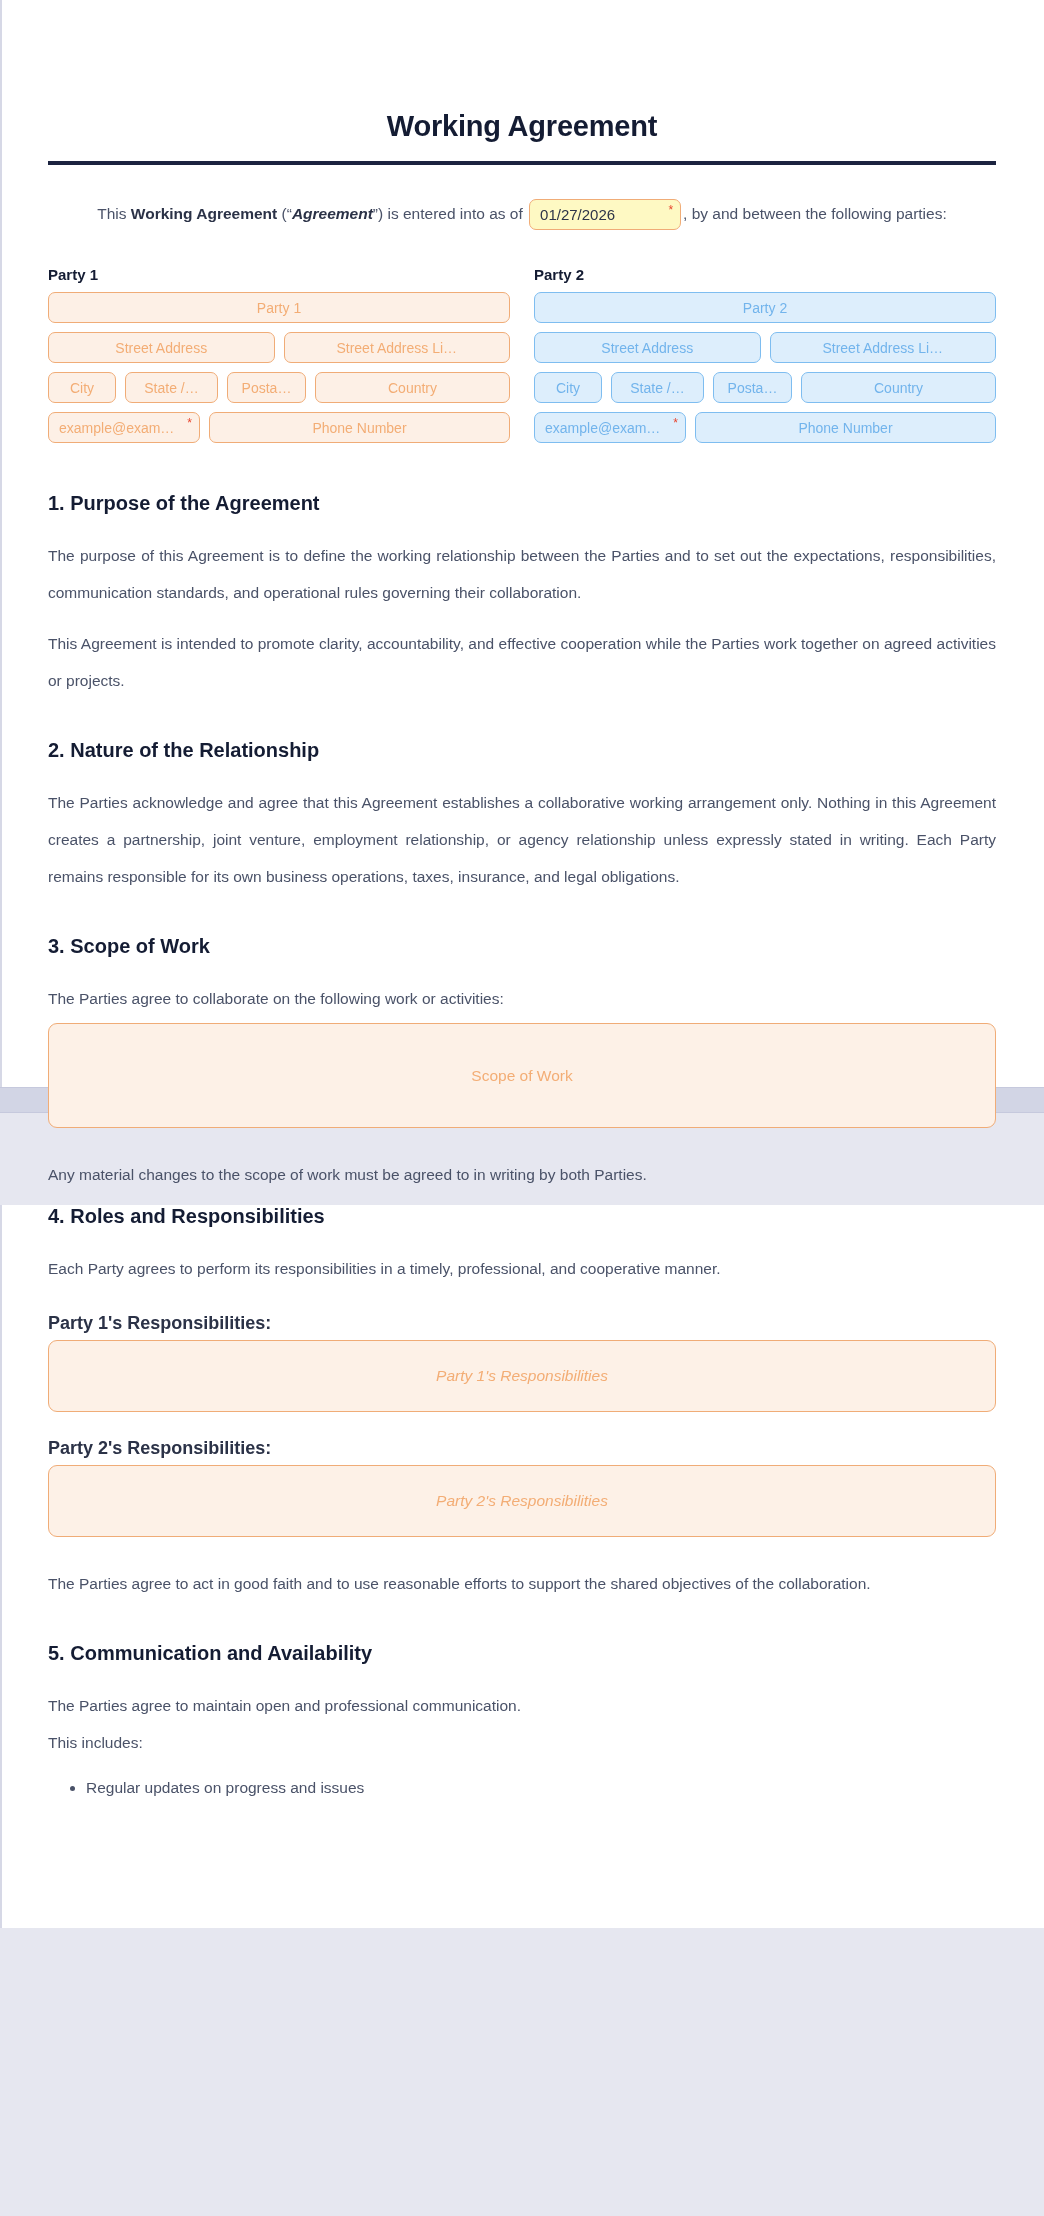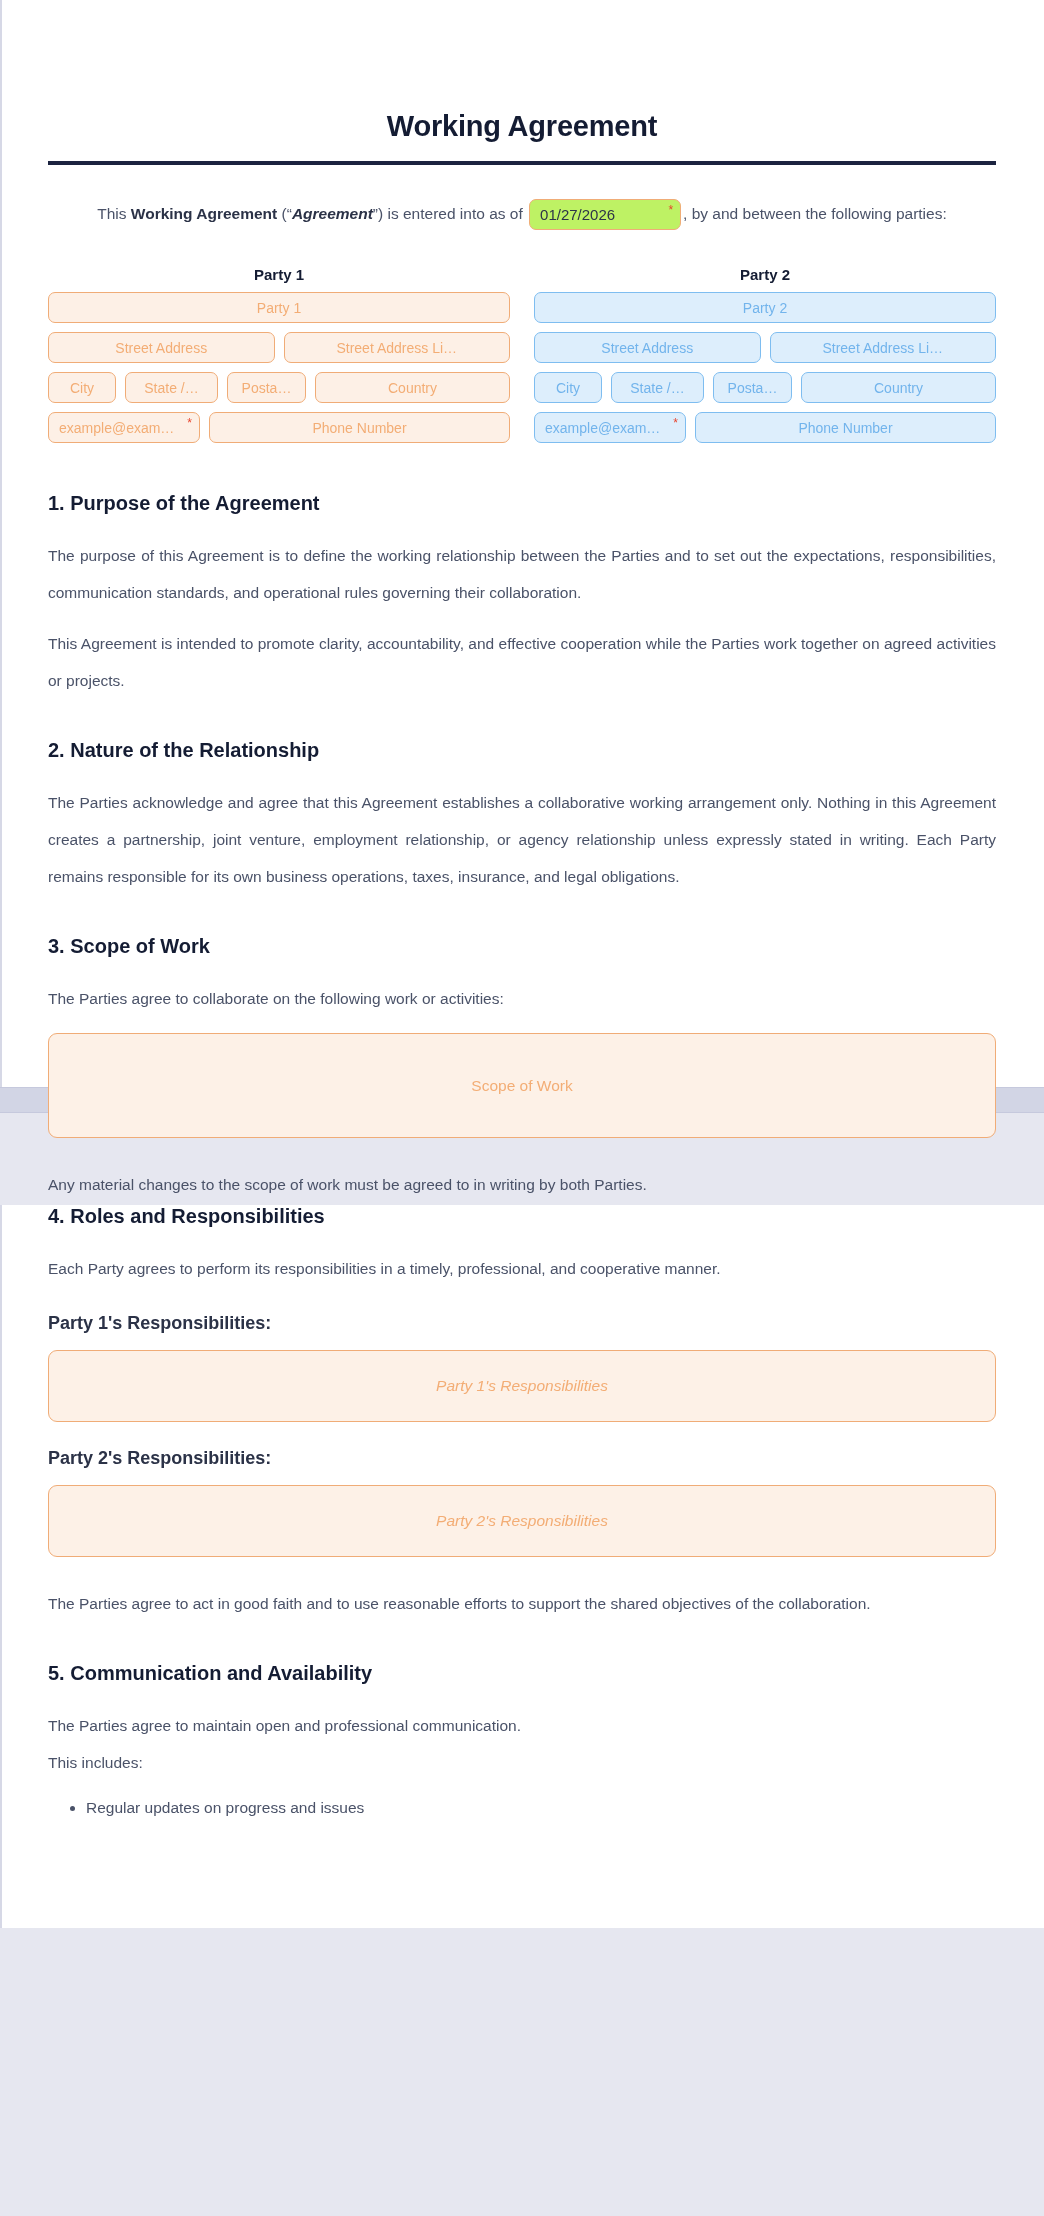--- a/index.html
+++ b/index.html
@@ -82,21 +82,21 @@
     color: #2b3247;
     margin: 26px 0 6px 0;
   }
 
   
   .parties {
     display: flex;
     gap: 24px;
     margin-top: 34px;
   }
-  .party-col { flex: 1 1 0; min-width: 0; text-align: center; }
+  .party-col { flex: 1 1 0; min-width: 0; }
   .party-head {
     font-size: 15px;
     font-weight: bold;
     color: #141c33;
     margin-bottom: 9px;
   }
   .field-row {
     display: flex;
     gap: 9px;
     margin-bottom: 9px;
@@ -134,39 +134,39 @@
     line-height: 1;
   }
 
   .date-field {
     display: inline-flex;
     align-items: center;
     position: relative;
     width: 152px;
     height: 31px;
     border: 1px solid #f0ac77;
-    background: #bef264;
+    background: #fef9c3;
     border-radius: 7px;
     padding: 0 10px;
     font-size: 15px;
     color: #2d3448;
     vertical-align: middle;
     margin: 0 2px;
   }
 
   .textarea-box {
     border: 1px solid #f0ac77;
     background: #fdf1e7;
     border-radius: 9px;
     display: flex;
     align-items: center;
     justify-content: center;
     color: #f3ad75;
     font-size: 15.5px;
-    margin-top: 16px;
+    margin-top: 6px;
   }
   .ta-scope { height: 105px; }
   .ta-resp  { height: 72px; font-style: italic; }
 
   ul.bullets {
     margin: 10px 0 0 0;
     padding-left: 38px;
     color: #4a5268;
     font-size: 15.5px;
     line-height: 34px;

